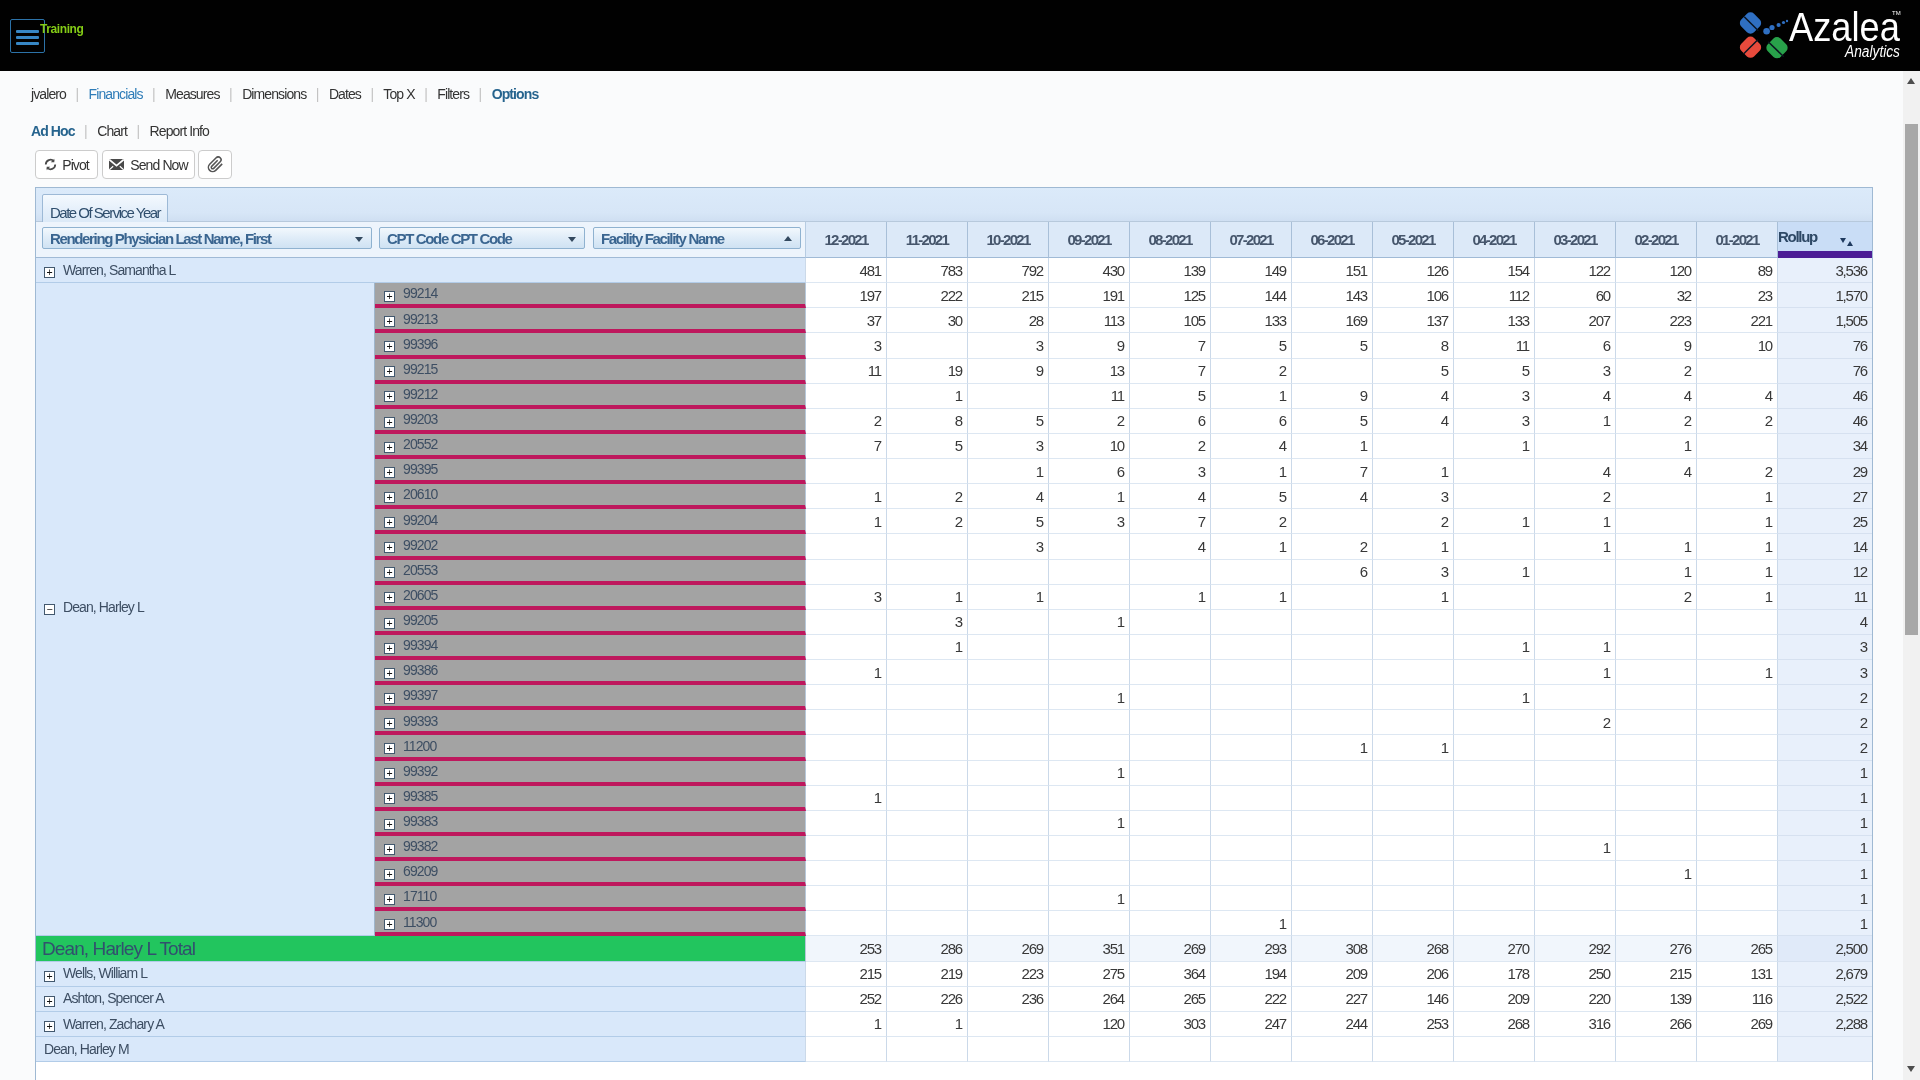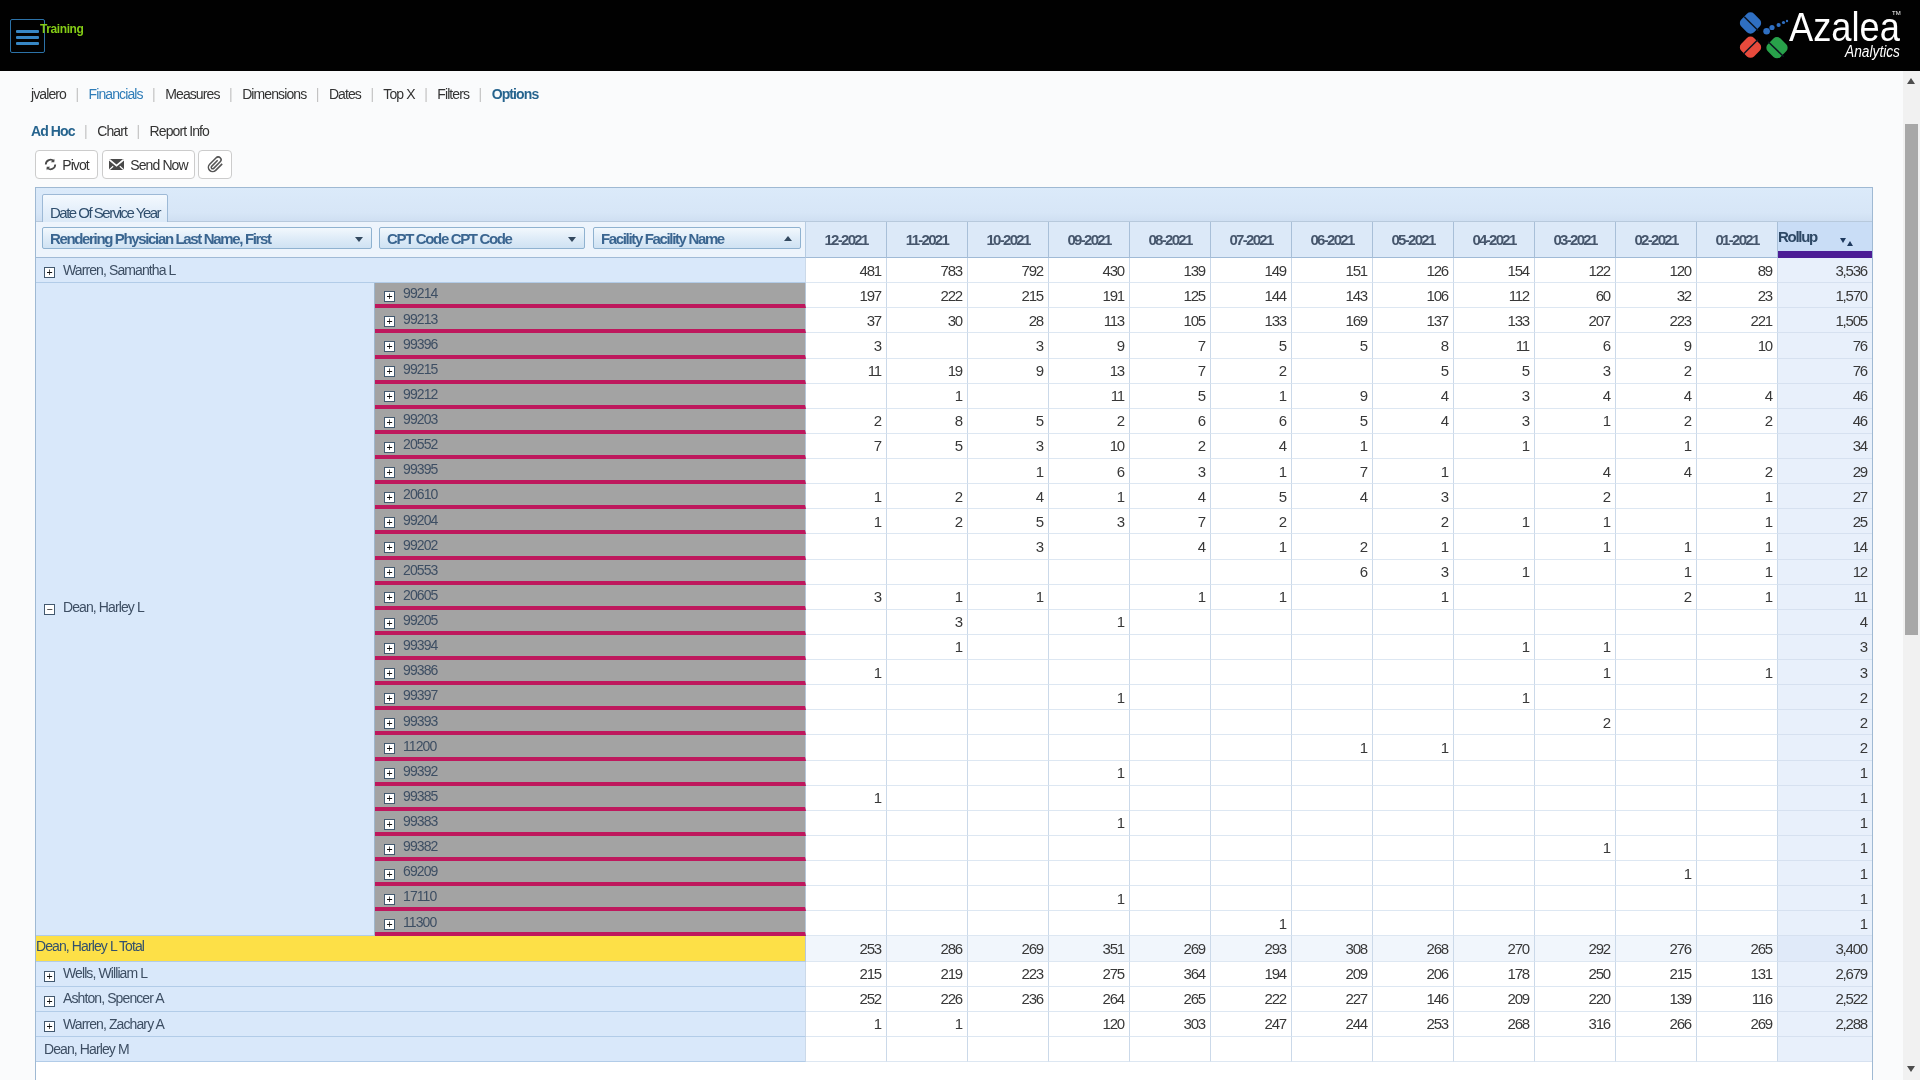--- a/index.html
+++ b/index.html
@@ -31,21 +31,21 @@
 .dd{position:absolute;top:5px;height:22px;display:flex;align-items:center;background:linear-gradient(180deg,#f2f8fd 0%,#dfecf8 50%,#cfe2f3 100%);border:1px solid #8fb2d0;border-radius:2px;font-size:15px;letter-spacing:-1.35px;color:#3a6590;padding-left:7px}
 .caret{position:absolute;right:8px;top:9px;width:0;height:0;border-left:4.5px solid transparent;border-right:4.5px solid transparent;border-top:5px solid #33495f}
 .caretup{position:absolute;right:8px;top:8px;width:0;height:0;border-left:4.5px solid transparent;border-right:4.5px solid transparent;border-bottom:5px solid #33495f}
 tr.dr{height:25.13px}
 td.d{background:#fff;border-right:1px solid #cbd9e9;border-bottom:1px solid #dde7f2;text-align:right;padding-right:5px;font-size:15px;letter-spacing:-1.2px;color:#383838}
 td.r{background:#e8f0fb;border-bottom:1px solid #d6e1f0;text-align:right;padding-right:5px;font-size:15px;letter-spacing:-1.2px;color:#383838}
 td.ph3{background:#d9e8fa;border-right:1px solid #cbd9e9;border-bottom:1px solid #b2cce8;font-size:14px;letter-spacing:-0.9px;color:#3d4e63;padding-left:8px}
 td.cpt{background:#a3a3a3;border-right:1px solid #b7c8da;border-bottom:4px solid #be185d;font-size:14px;letter-spacing:-0.9px;color:#3d4e63;padding-left:9px}
 td.dean{background:#d9e8fa;border-right:1px solid #9fb6cc;border-bottom:1px solid #b2cce8;font-size:14px;letter-spacing:-0.9px;color:#3d4e63;padding-left:8px;vertical-align:middle}
 td.dean div{margin-top:-5px}
-td.tl{background:#fde047;border-right:1px solid #b7c8da;border-bottom:1px solid #b2cce8;font-size:14px;letter-spacing:-0.9px;color:#32506e;vertical-align:top;padding-top:1.5px}
+td.tl{background:#22c55e;border-right:1px solid #b7c8da;border-bottom:1px solid #b2cce8;font-size:19px;letter-spacing:-0.9px;color:#32506e;padding-left:6px;vertical-align:top;padding-top:1.5px}
 td.t2{background:#f1f6fc}
 td.tr2{background:#e0eaf9}
 .pm{display:inline-block;width:11px;height:11px;line-height:9.5px;text-align:center;background:#fff;border:1px solid #42586e;color:#111;font-size:10.5px;letter-spacing:0;margin-right:8px;vertical-align:-1.5px}
 
 .sbar{position:absolute;left:1903px;top:71px;width:17px;height:1009px;background:#f1f1f1}
 .sthumb{position:absolute;left:1905px;top:124px;width:13px;height:511px;background:#a8a8a8}
 .sarr{position:absolute;width:0;height:0;border-left:4px solid transparent;border-right:4px solid transparent}
 </style></head><body>
 <div class="app">
  <div class="topbar">
@@ -588,21 +588,21 @@
             <td class="d t2">269</td>
             <td class="d t2">351</td>
             <td class="d t2">269</td>
             <td class="d t2">293</td>
             <td class="d t2">308</td>
             <td class="d t2">268</td>
             <td class="d t2">270</td>
             <td class="d t2">292</td>
             <td class="d t2">276</td>
             <td class="d t2">265</td>
-            <td class="r tr2">3,400</td>
+            <td class="r tr2">2,500</td>
           </tr>
 <tr class="dr">
             <td class="ph3" colspan="3"><span class="pm">+</span>Wells, William L</td>
             <td class="d">215</td>
             <td class="d">219</td>
             <td class="d">223</td>
             <td class="d">275</td>
             <td class="d">364</td>
             <td class="d">194</td>
             <td class="d">209</td>

